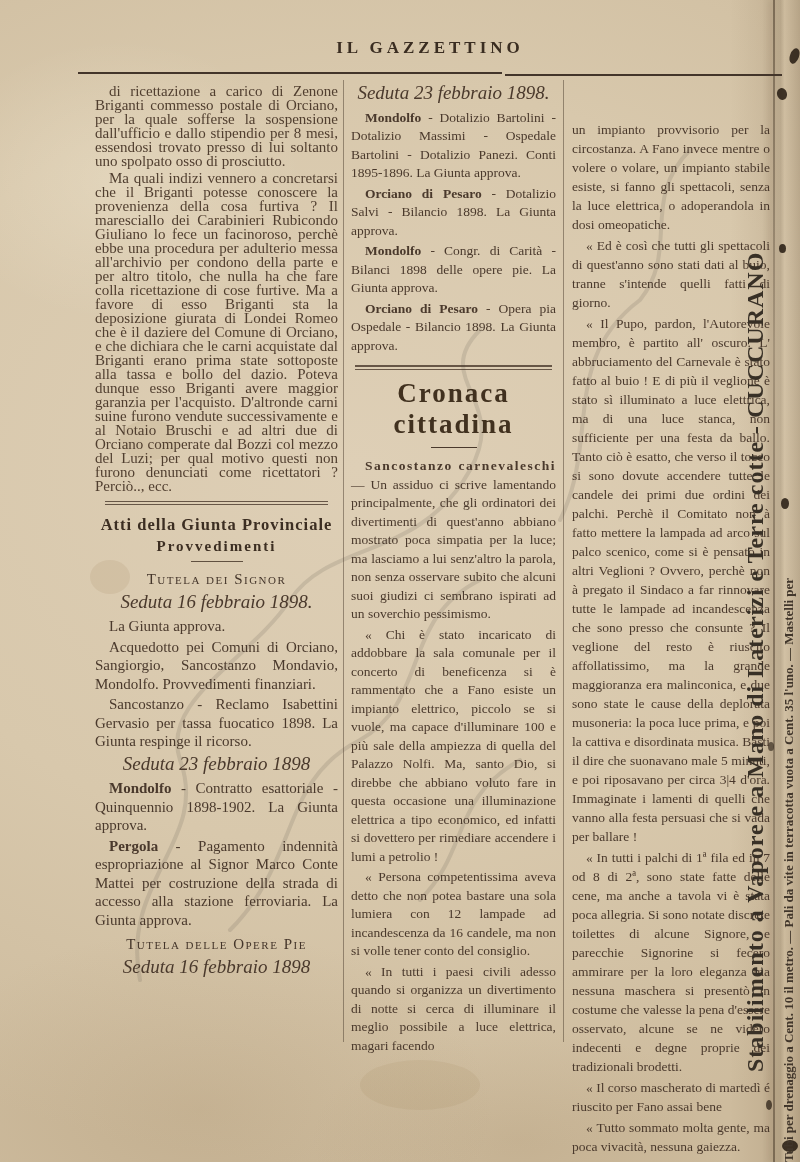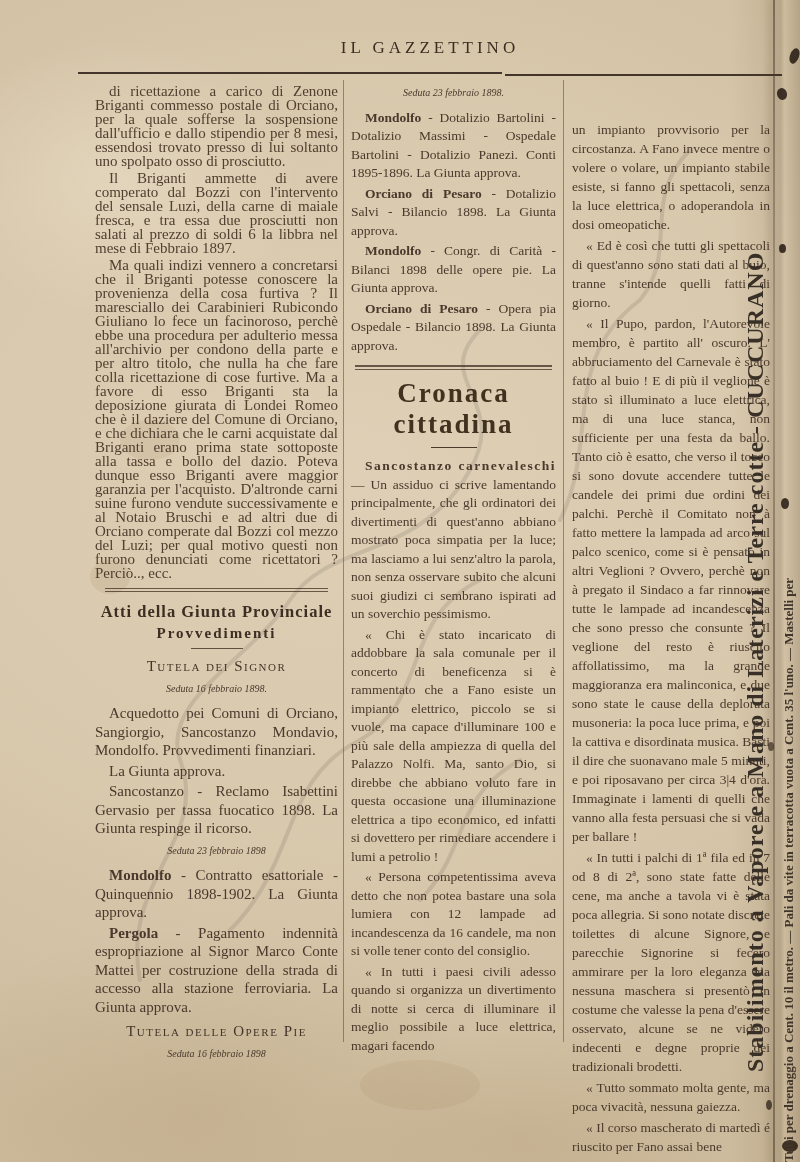--- a/index.html
+++ b/index.html
@@ -17,21 +17,21 @@
   
   .edge-shade{position:absolute;top:0;right:0;width:70px;height:1162px;
     background:linear-gradient(to right, rgba(0,0,0,0) 0%, rgba(124,100,70,.10) 45%, rgba(90,70,45,.22) 72%, rgba(190,170,140,.25) 78%, rgba(110,88,60,.28) 100%);}
   .crease-line{position:absolute;top:0;left:773px;width:2px;height:1162px;
     background:linear-gradient(to bottom, rgba(70,55,38,.55), rgba(70,55,38,.25) 30%, rgba(70,55,38,.5) 55%, rgba(70,55,38,.3) 80%, rgba(70,55,38,.55));
     box-shadow:-3px 0 6px rgba(120,95,65,.35);}
   .spot{position:absolute;background:#241a10;border-radius:50%;opacity:.85;}
   .stain{position:absolute;border-radius:50%;}
   
   .masthead{position:absolute;top:38px;left:60px;width:740px;text-align:center;
-    font-size:17px;font-weight:normal;letter-spacing:4px;color:#3a2d21;}
+    font-size:17px;font-weight:bold;letter-spacing:4px;color:#3a2d21;}
   .mast-rule{position:absolute;height:0;border-top:2px solid #43352a;}
   .mast-rule.a{top:72px;left:78px;width:424px;}
   .mast-rule.b{top:74px;left:505px;width:277px;}
   
   .col{position:absolute;top:84px;text-align:justify;}
   .col1{left:95px;width:243px;}
   .col2{left:351px;width:205px;}
   .col3{left:572px;width:198px;}
   .vrule{position:absolute;top:80px;width:1px;background:#55453622;background:#5a4a3a;opacity:.55;}
   .vrule.r1{left:343px;height:962px;}
@@ -40,21 +40,21 @@
   .col1 .story{font-size:15px;line-height:14px;color:#503e2f;margin-bottom:3px;}
   .col1 .giunta{font-size:15px;line-height:18.5px;}
   .col2 .body, .col3 .body{font-size:13.5px;line-height:18.5px;}
   .col3 .body{line-height:19px;margin-top:36px;}
   .divider{border-top:1px solid #4a392c;border-bottom:1px solid #4a392c;height:2px;margin:8px 10px 10px 10px;opacity:.8;}
   .divider.thick{border-top-width:2px;margin:10px 4px 8px 4px;}
   .atti-title{margin:2px 0 0 0;text-align:center;font-size:16.5px;font-weight:bold;letter-spacing:1px;color:#3c2e22;text-indent:0;}
   .atti-sub{margin:3px 0 0 0;text-align:center;font-size:15px;font-weight:bold;letter-spacing:2px;color:#3c2e22;text-indent:0;}
   .short-rule{width:52px;margin:6px auto 8px auto;border-top:1.5px solid #4a392c;opacity:.85;}
   .rubric{text-align:center;font-variant:small-caps;letter-spacing:1.5px;font-size:15px;margin:6px 0 2px 0;color:#44352a;}
-  .seduta{text-align:center;font-style:italic;font-size:10px;margin:4px 0 6px 0;color:#4a392c;}
+  .seduta{text-align:center;font-style:italic;font-size:19px;margin:4px 0 6px 0;color:#4a392c;}
   .col2 .seduta{margin-top:0;}
   .cronaca{margin:2px 0 0 0;text-align:center;font-size:27px;font-weight:bold;letter-spacing:2px;color:#41311f;text-indent:0;font-family:"Liberation Serif",serif;}
   .cronaca-rule{width:46px;margin:7px auto 9px auto;border-top:1.5px solid #4a392c;}
   .lead-bold{font-weight:bold;}
   .lead-spaced{font-weight:bold;letter-spacing:1.5px;}
   
   .ad-main{position:absolute;left:742px;top:62px;height:1010px;width:36px;
     writing-mode:vertical-rl;transform:rotate(180deg);
     font-family:"Liberation Serif",serif;font-weight:bold;font-size:24px;
     letter-spacing:1px;color:#383026;white-space:nowrap;text-align:left;}
@@ -91,31 +91,30 @@
       <path d="M420,900 C470,850 450,800 520,760"></path>
     </g>
   </svg>
 
   <div class="masthead">IL GAZZETTINO</div>
   <div class="mast-rule a"></div>
   <div class="mast-rule b"></div>
 
   <section class="col col1">
     <p class="story">di ricettazione a carico di Zenone Briganti commesso postale di Orciano, per la quale sofferse la sospensione dall'ufficio e dallo stipendio per 8 mesi, essendosi trovato presso di lui soltanto uno spolpato osso di prosciutto.</p>
-    <p class="story">Il Briganti ammette di avere comperato dal Bozzi con l'intervento del sensale Luzi, della carne di maiale fresca, e tra essa due prosciutti non salati al prezzo di soldi 6 la libbra nel mese di Febbraio 1897.</p>
     <p class="story">Ma quali indizi vennero a concretarsi che il Briganti potesse conoscere la provenienza della cosa furtiva ? Il maresciallo dei Carabinieri Rubicondo Giuliano lo fece un facinoroso, perchè ebbe una procedura per adulterio messa all'archivio per condono della parte e per altro titolo, che nulla ha che fare colla ricettazione di cose furtive. Ma a favore di esso Briganti sta la deposizione giurata di Londei Romeo che è il daziere del Comune di Orciano, e che dichiara che le carni acquistate dal Briganti erano prima state sottoposte alla tassa e bollo del dazio. Poteva dunque esso Briganti avere maggior garanzia per l'acquisto. D'altronde carni suine furono vendute successivamente e al Notaio Bruschi e ad altri due di Orciano comperate dal Bozzi col mezzo del Luzi; per qual motivo questi non furono denunciati come ricettatori ? Perciò.., ecc.</p>
     <div class="divider"></div>
     <h2 class="atti-title">Atti della Giunta Provinciale</h2>
     <h3 class="atti-sub">Provvedimenti</h3>
     <div class="short-rule"></div>
     <div class="giunta">
       <div class="rubric">Tutela dei Signor</div>
       <div class="seduta">Seduta 16 febbraio 1898.</div>
+      <p>La Giunta approva.</p>
       <p>Acquedotto pei Comuni di Orciano, Sangiorgio, Sancostanzo Mondavio, Mondolfo. Provvedimenti finanziari.</p>
-      <p>La Giunta approva.</p>
       <p>Sancostanzo - Reclamo Isabettini Gervasio per tassa fuocatico 1898. La Giunta respinge il ricorso.</p>
       <div class="seduta">Seduta 23 febbraio 1898</div>
       <p><span class="lead-bold">Mondolfo</span><span> - Contratto esattoriale - Quinquennio 1898-1902. La Giunta approva.</span></p>
       <p><span class="lead-bold">Pergola</span><span> - Pagamento indennità espropriazione al Signor Marco Conte Mattei per costruzione della strada di accesso alla stazione ferroviaria. La Giunta approva.</span></p>
       <div class="rubric">Tutela delle Opere Pie</div>
       <div class="seduta">Seduta 16 febbraio 1898</div>
     </div>
   </section>
 
   <div class="vrule r1"></div>
@@ -140,21 +139,21 @@
   </section>
 
   <div class="vrule r2"></div>
 
   <section class="col col3">
     <div class="body">
       <p style="text-indent:0;">un impianto provvisorio per la circostanza. A Fano invece mentre o volere o volare, un impianto stabile esiste, si fanno gli spettacoli, senza la luce elettrica, o adoperandola in dosi omeopatiche.</p>
       <p>« Ed è così che tutti gli spettacoli di quest'anno sono stati dati al buio, tranne s'intende quelli fatti di giorno.</p>
       <p>« Il Pupo, pardon, l'Autorevole membro, è partito all' oscuro. L' abbruciamento del Carnevale è stato fatto al buio ! E di più il veglione è stato sì illuminato a luce elettrica, ma di una luce stanca, non sufficiente per una festa da ballo. Tanto ciò è esatto, che verso il tocco si sono dovute accendere tutte le candele dei primi due ordini dei palchi. Perchè il Comitato non à fatto mettere la lampada ad arco sul palco scenico, come si è pensato in altri Veglioni ? Ovvero, perchè non à pregato il Sindaco a far rinnovare tutte le lampade ad incandescenza che sono presso che consunte ? Il veglione del resto è riuscito affollatissimo, ma la grande maggioranza era malinconica, e due sono state le cause della deplorata musoneria: la poca luce prima, e poi la cattiva e disordinata musica. Basti il dire che suonavano male 5 minuti, e poi riposavano per circa 3|4 d'ora. Immaginate i lamenti di quelli che vanno alla festa persuasi che si vada per ballare !</p>
       <p>« In tutti i palchi di 1ª fila ed in 7 od 8 di 2ª, sono state fatte delle cene, ma anche a tavola vi è stata poca allegria. Si sono notate discrete toilettes di alcune Signore, e parecchie Signorine si fecero ammirare per la loro eleganza ma nessuna maschera si presentò in costume che valesse la pena d'essere osservato, alcune se ne videro indecenti e degne proprie dei tradizionali brodetti.</p>
+      <p>« Il corso mascherato di martedì é riuscito per Fano assai bene</p>
       <p>« Tutto sommato molta gente, ma poca vivacità, nessuna gaiezza.</p>
-      <p>« Il corso mascherato di martedì é riuscito per Fano assai bene</p>
     </div>
   </section>
 
   <div class="ad-main">Stabilimento a Vapore e a Mano di Laterizi e Terre cotte - CUCCURANO</div>
   <div class="ad-small">Tubi per drenaggio a Cent. 10 il metro. — Pali da vite in terracotta vuota a Cent. 35 l'uno. — Mastelli per</div>
 
 </div>
 
 </body></html>

